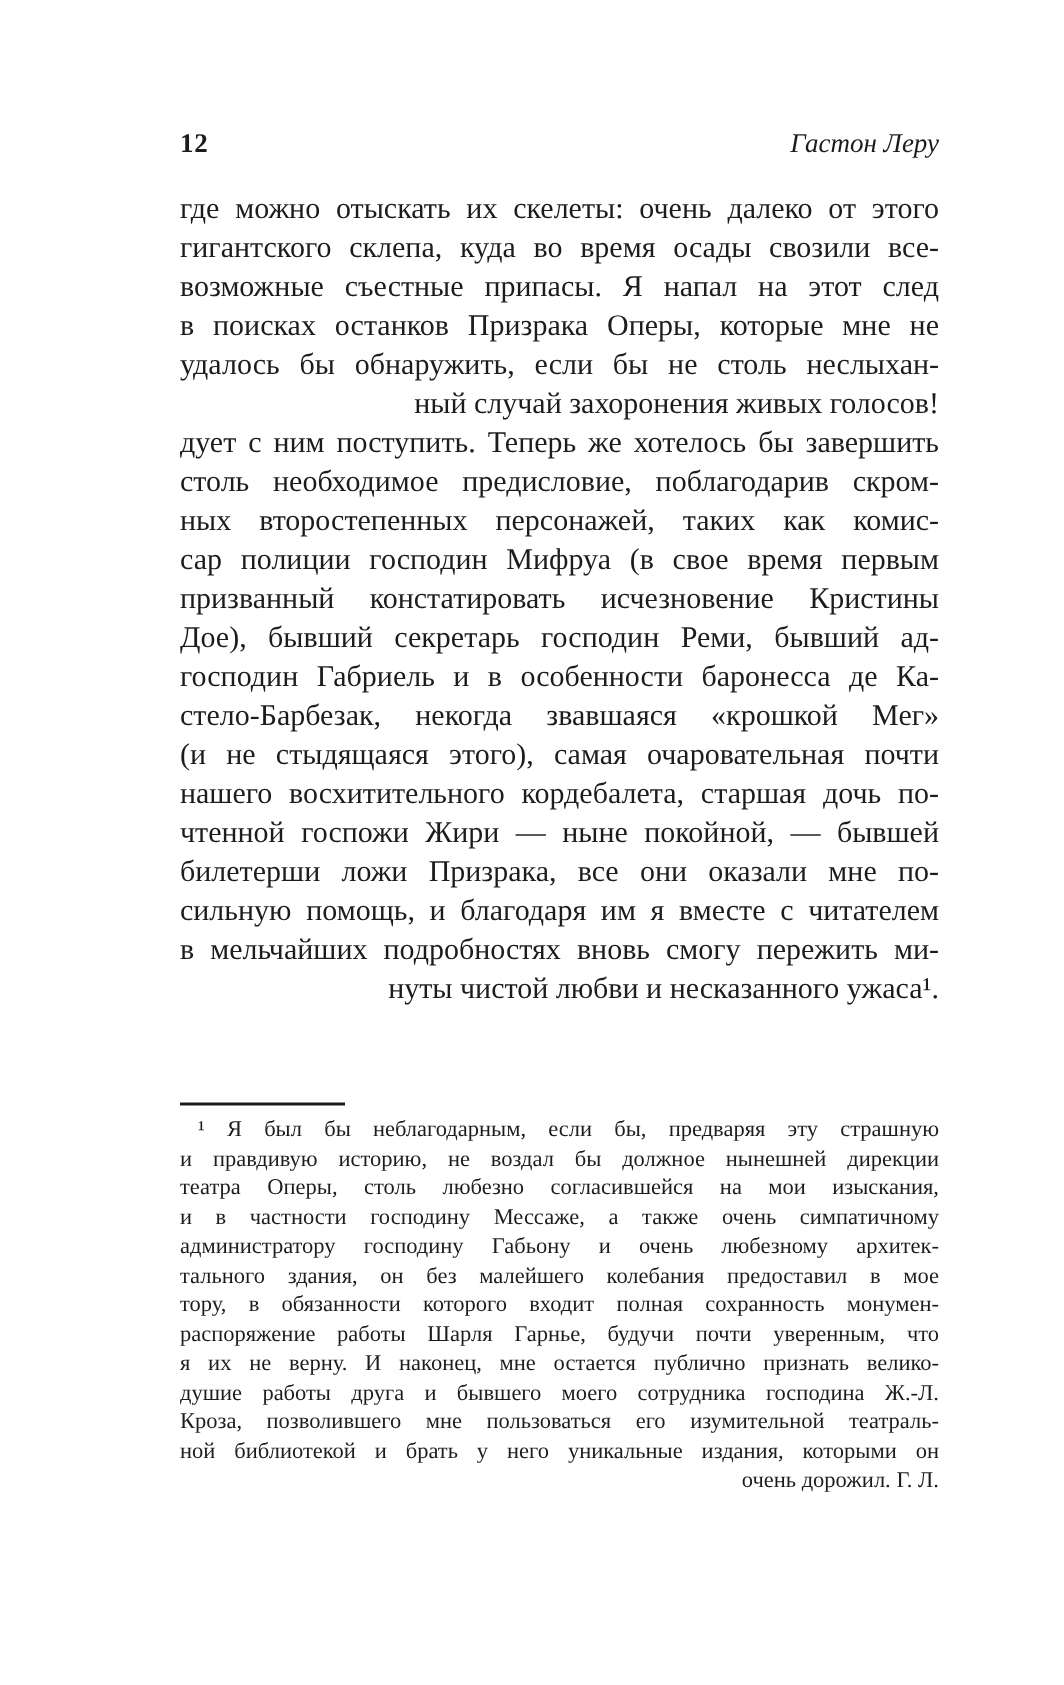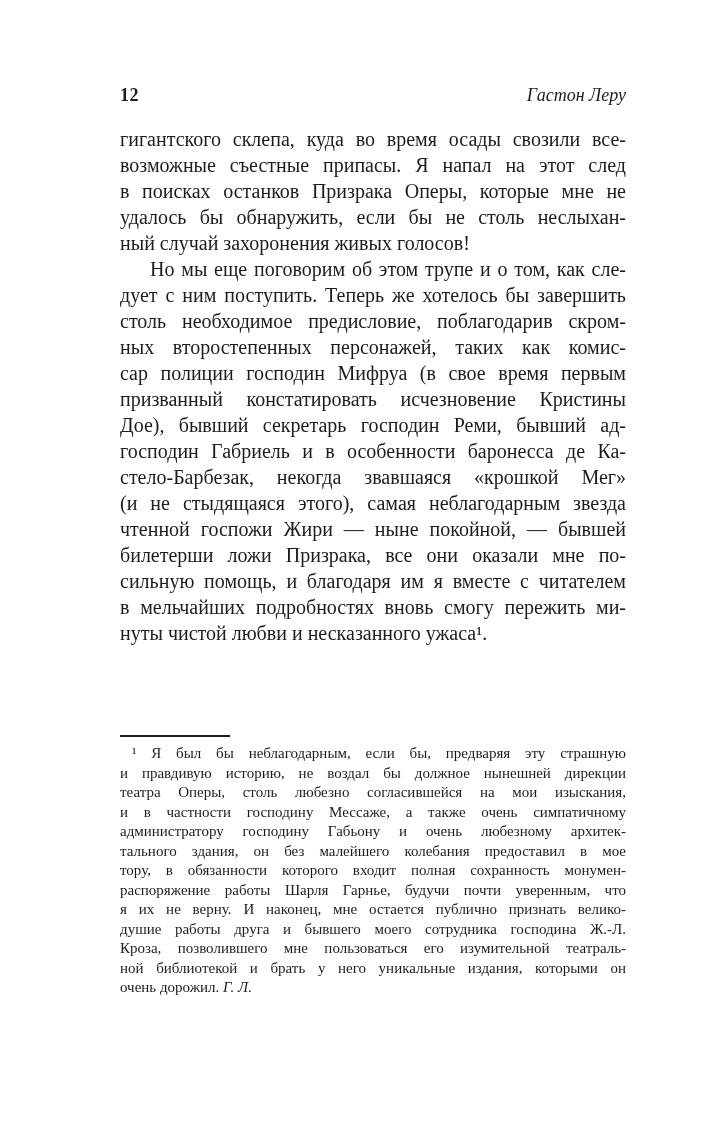--- a/index.html
+++ b/index.html
@@ -29,63 +29,64 @@
   }
   .line {
     height: 26px; line-height: 26px;
     overflow: hidden;
     white-space: normal;
   }
   .line.justify { text-align: justify; text-align-last: justify; }
   .line.justify::after {
     content: ""; display: inline-block; width: 100%; height: 0; vertical-align: top;
   }
-  .line.plain { text-align: left; }
+  .line.plain { text-align: right; }
   .line.indent-body { padding-left: 30px; }
   .line.indent-foot { padding-left: 12px; }
   .footnote-sep {
     position: absolute;
     left: 120px; top: 735px;
     width: 110px; height: 2px;
     background: #1c1c1c;
   }
   .footnote {
     position: absolute;
     left: 120px; top: 744px; width: 506px;
     font-size: 15px;
   }
   .footnote .line { height: 19.5px; line-height: 19.5px; }
-  .signature { font-style: italic; }
+  .signature { }
 </style>
 </head>
 <body>
 
 <div class="page">
 
   <div class="running-header">
     <span class="page-number">12</span>
     <span class="author">Гастон Леру</span>
   </div>
 
   <div class="body-text" id="body-text">
+      <div class="line justify">где можно отыскать их скелеты: очень далеко от этого</div>
       <div class="line justify">гигантского склепа, куда во время осады свозили все-</div>
       <div class="line justify">возможные съестные припасы. Я напал на этот след</div>
       <div class="line justify">в поисках останков Призрака Оперы, которые мне не</div>
       <div class="line justify">удалось бы обнаружить, если бы не столь неслыхан-</div>
       <div class="line plain">ный случай захоронения живых голосов!</div>
-      <div class="line justify indent-body">Но мы еще поговорим об этом трупе и о том, как сле-</div>
       <div class="line justify">дует с ним поступить. Теперь же хотелось бы завершить</div>
       <div class="line justify">столь необходимое предисловие, поблагодарив скром-</div>
       <div class="line justify">ных второстепенных персонажей, таких как комис-</div>
       <div class="line justify">сар полиции господин Мифруа (в свое время первым</div>
       <div class="line justify">призванный констатировать исчезновение Кристины</div>
       <div class="line justify">Дое), бывший секретарь господин Реми, бывший ад-</div>
       <div class="line justify">господин Габриель и в особенности баронесса де Ка-</div>
       <div class="line justify">стело-Барбезак, некогда звавшаяся «крошкой Мег»</div>
-      <div class="line justify">(и не стыдящаяся этого), самая неблагодарным звезда</div>
+      <div class="line justify">(и не стыдящаяся этого), самая очаровательная почти</div>
+      <div class="line justify">нашего восхитительного кордебалета, старшая дочь по-</div>
       <div class="line justify">чтенной госпожи Жири — ныне покойной, — бывшей</div>
       <div class="line justify">билетерши ложи Призрака, все они оказали мне по-</div>
       <div class="line justify">сильную помощь, и благодаря им я вместе с читателем</div>
       <div class="line justify">в мельчайших подробностях вновь смогу пережить ми-</div>
       <div class="line plain">нуты чистой любви и несказанного ужаса¹.</div>
     </div>
 
   <div class="footnote-sep"></div>
 
   <div class="footnote" id="footnote-text">

